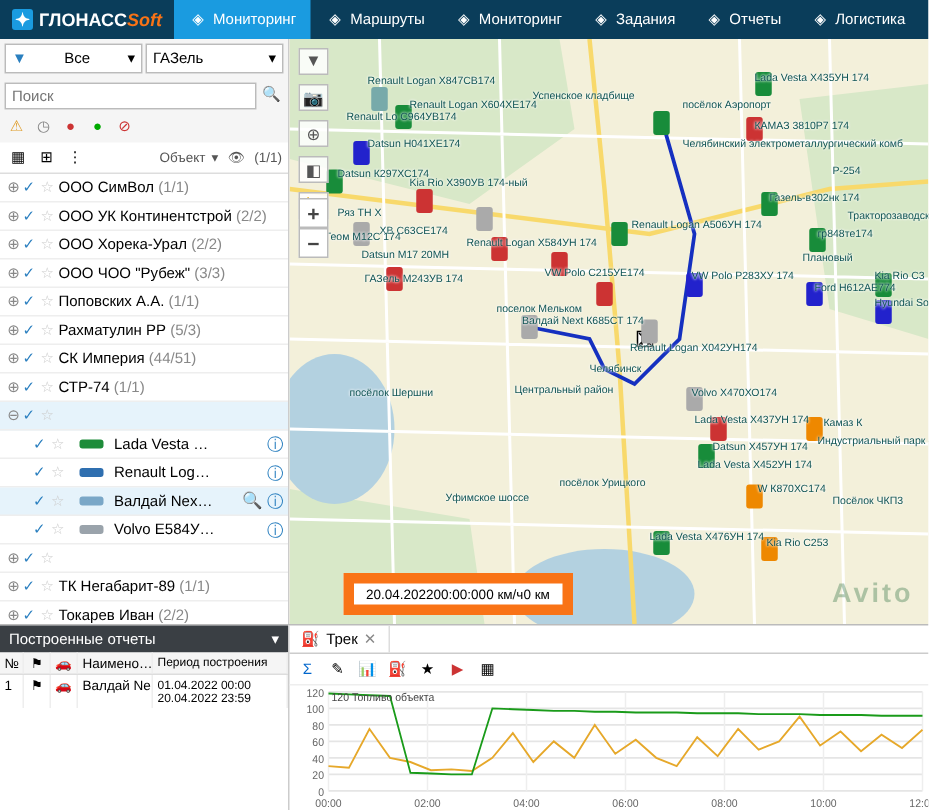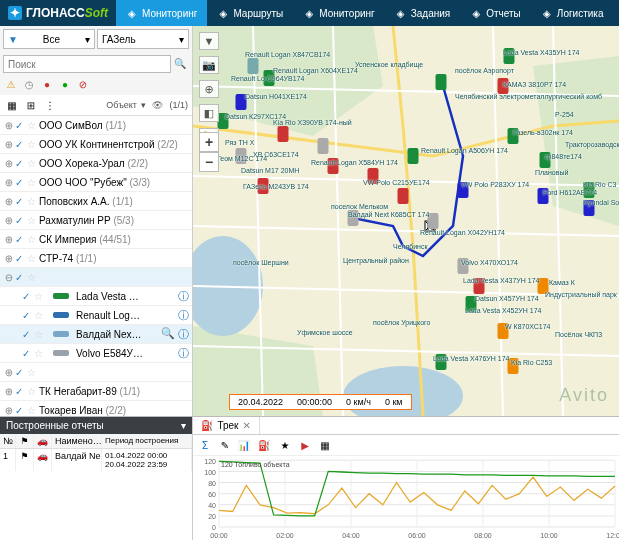--- a/index.html
+++ b/index.html
@@ -1,20 +1,20 @@
 <!DOCTYPE html>
 <html><head>
 <meta charset="utf-8">
 <style>
 * { box-sizing: border-box; margin: 0; padding: 0; font-family: Arial, sans-serif; }
 body { width: 619px; height: 540px; overflow: hidden; font-size: 10px; background: #fff; }
 .header { height: 26px; background: #0a3d5a; display: flex; align-items: center; color: #fff; }
 .logo { display: flex; align-items: center; padding: 0 8px; font-weight: bold; font-size: 12px; }
 .logo-icon { width: 14px; height: 14px; background: #1a9be0; border-radius: 2px; margin-right: 4px; display: inline-flex; align-items: center; justify-content: center; }
-.logo .soft { color: #84cc16; font-style: italic; }
+.logo .soft { color: #f97316; font-style: italic; }
 .nav-item { padding: 0 10px; height: 26px; display: flex; align-items: center; gap: 4px; cursor: pointer; font-size: 10px; }
 .nav-item.active { background: #1a9be0; }
 .nav-icon { width: 12px; height: 12px; display: inline-flex; align-items: center; justify-content: center; }
 .main { display: flex; height: 390px; }
 .sidebar { width: 193px; border-right: 1px solid #ccc; display: flex; flex-direction: column; overflow: hidden; }
 .filters { display: flex; gap: 2px; padding: 3px; background: #f5f5f5; }
 .filter-sel { flex: 1; height: 20px; border: 1px solid #bbb; background: #fff; display: flex; align-items: center; padding: 0 4px; font-size: 10px; justify-content: space-between; }
 .filter-sel .funnel { color: #2a7fbf; }
 .search-row { display: flex; gap: 2px; padding: 0 3px 3px; background: #f5f5f5; align-items: center; }
 .search-input { flex: 1; height: 18px; border: 1px solid #bbb; padding: 0 4px; font-size: 10px; }
@@ -41,22 +41,22 @@
 .map-bg .road2 { stroke: #f8d96b; fill: none; stroke-width: 3; }
 .map-bg .area { fill: #d8e8c8; }
 .map-bg .water { fill: #b3d1e0; }
 .map-tools { position: absolute; left: 6px; top: 6px; display: flex; flex-direction: column; gap: 6px; }
 .map-tool { width: 20px; height: 18px; background: rgba(255,255,255,0.85); border: 1px solid #bbb; display: flex; align-items: center; justify-content: center; cursor: pointer; font-size: 11px; color: #555; }
 .zoom { position: absolute; left: 6px; top: 106px; display: flex; flex-direction: column; }
 .zoom div { width: 20px; height: 20px; background: #fff; border: 1px solid #bbb; display: flex; align-items: center; justify-content: center; cursor: pointer; font-size: 14px; font-weight: bold; color: #444; }
 .veh { position: absolute; width: 11px; height: 16px; border-radius: 2px; transform: translate(-50%,-50%); }
 .veh-lbl { position: absolute; font-size: 7px; color: #155; white-space: nowrap; text-shadow: 0 0 2px #fff, 0 0 2px #fff; transform: translateY(-100%); }
 .track { position:absolute; inset:0; pointer-events:none; }
-.timebar { position: absolute; left: 36px; bottom: 6px; background: #fff; border: 1px solid #f97316; padding: 2px 8px; font-size: 9px; display: flex; gap: 14px; }
-.watermark { position: absolute; right: 10px; bottom: 10px; font-size: 18px; color: rgba(40,110,60,0.35); font-weight: normal; letter-spacing: 2px; }
+.timebar { position: absolute; left: 36px; bottom: 6px; background: #fff; border: 7px solid #f97316; padding: 2px 8px; font-size: 9px; display: flex; }
+.watermark { position: absolute; right: 10px; bottom: 10px; font-size: 18px; color: rgba(40,110,60,0.35); font-weight: bold; letter-spacing: 2px; }
 .bottom { height: 124px; display: flex; border-top: 1px solid #bbb; }
 .reports { width: 193px; border-right: 1px solid #ccc; display: flex; flex-direction: column; }
 .reports-hdr { background: #3a3f44; color: #fff; padding: 3px 6px; font-size: 10px; display:flex; justify-content:space-between; align-items:center;}
 .rep-thead { display: flex; font-size: 9px; background: #f5f5f5; border-bottom: 1px solid #ddd; }
 .rep-thead div, .rep-row div { padding: 2px 3px; border-right: 1px solid #eee; overflow: hidden; white-space: nowrap; }
 .rep-row { display: flex; font-size: 9px; }
 .c-n { width: 16px; } .c-ico { width: 18px; text-align:center;} .c-name { width: 50px; } .c-per { flex: 1; font-size: 8px; }
 .chart-pane { flex: 1; display: flex; flex-direction: column; }
 .chart-tabs { display: flex; border-bottom: 1px solid #ccc; font-size: 10px; }
 .chart-tab { padding: 3px 8px; display: flex; align-items: center; gap: 4px; border-right: 1px solid #ddd; }

